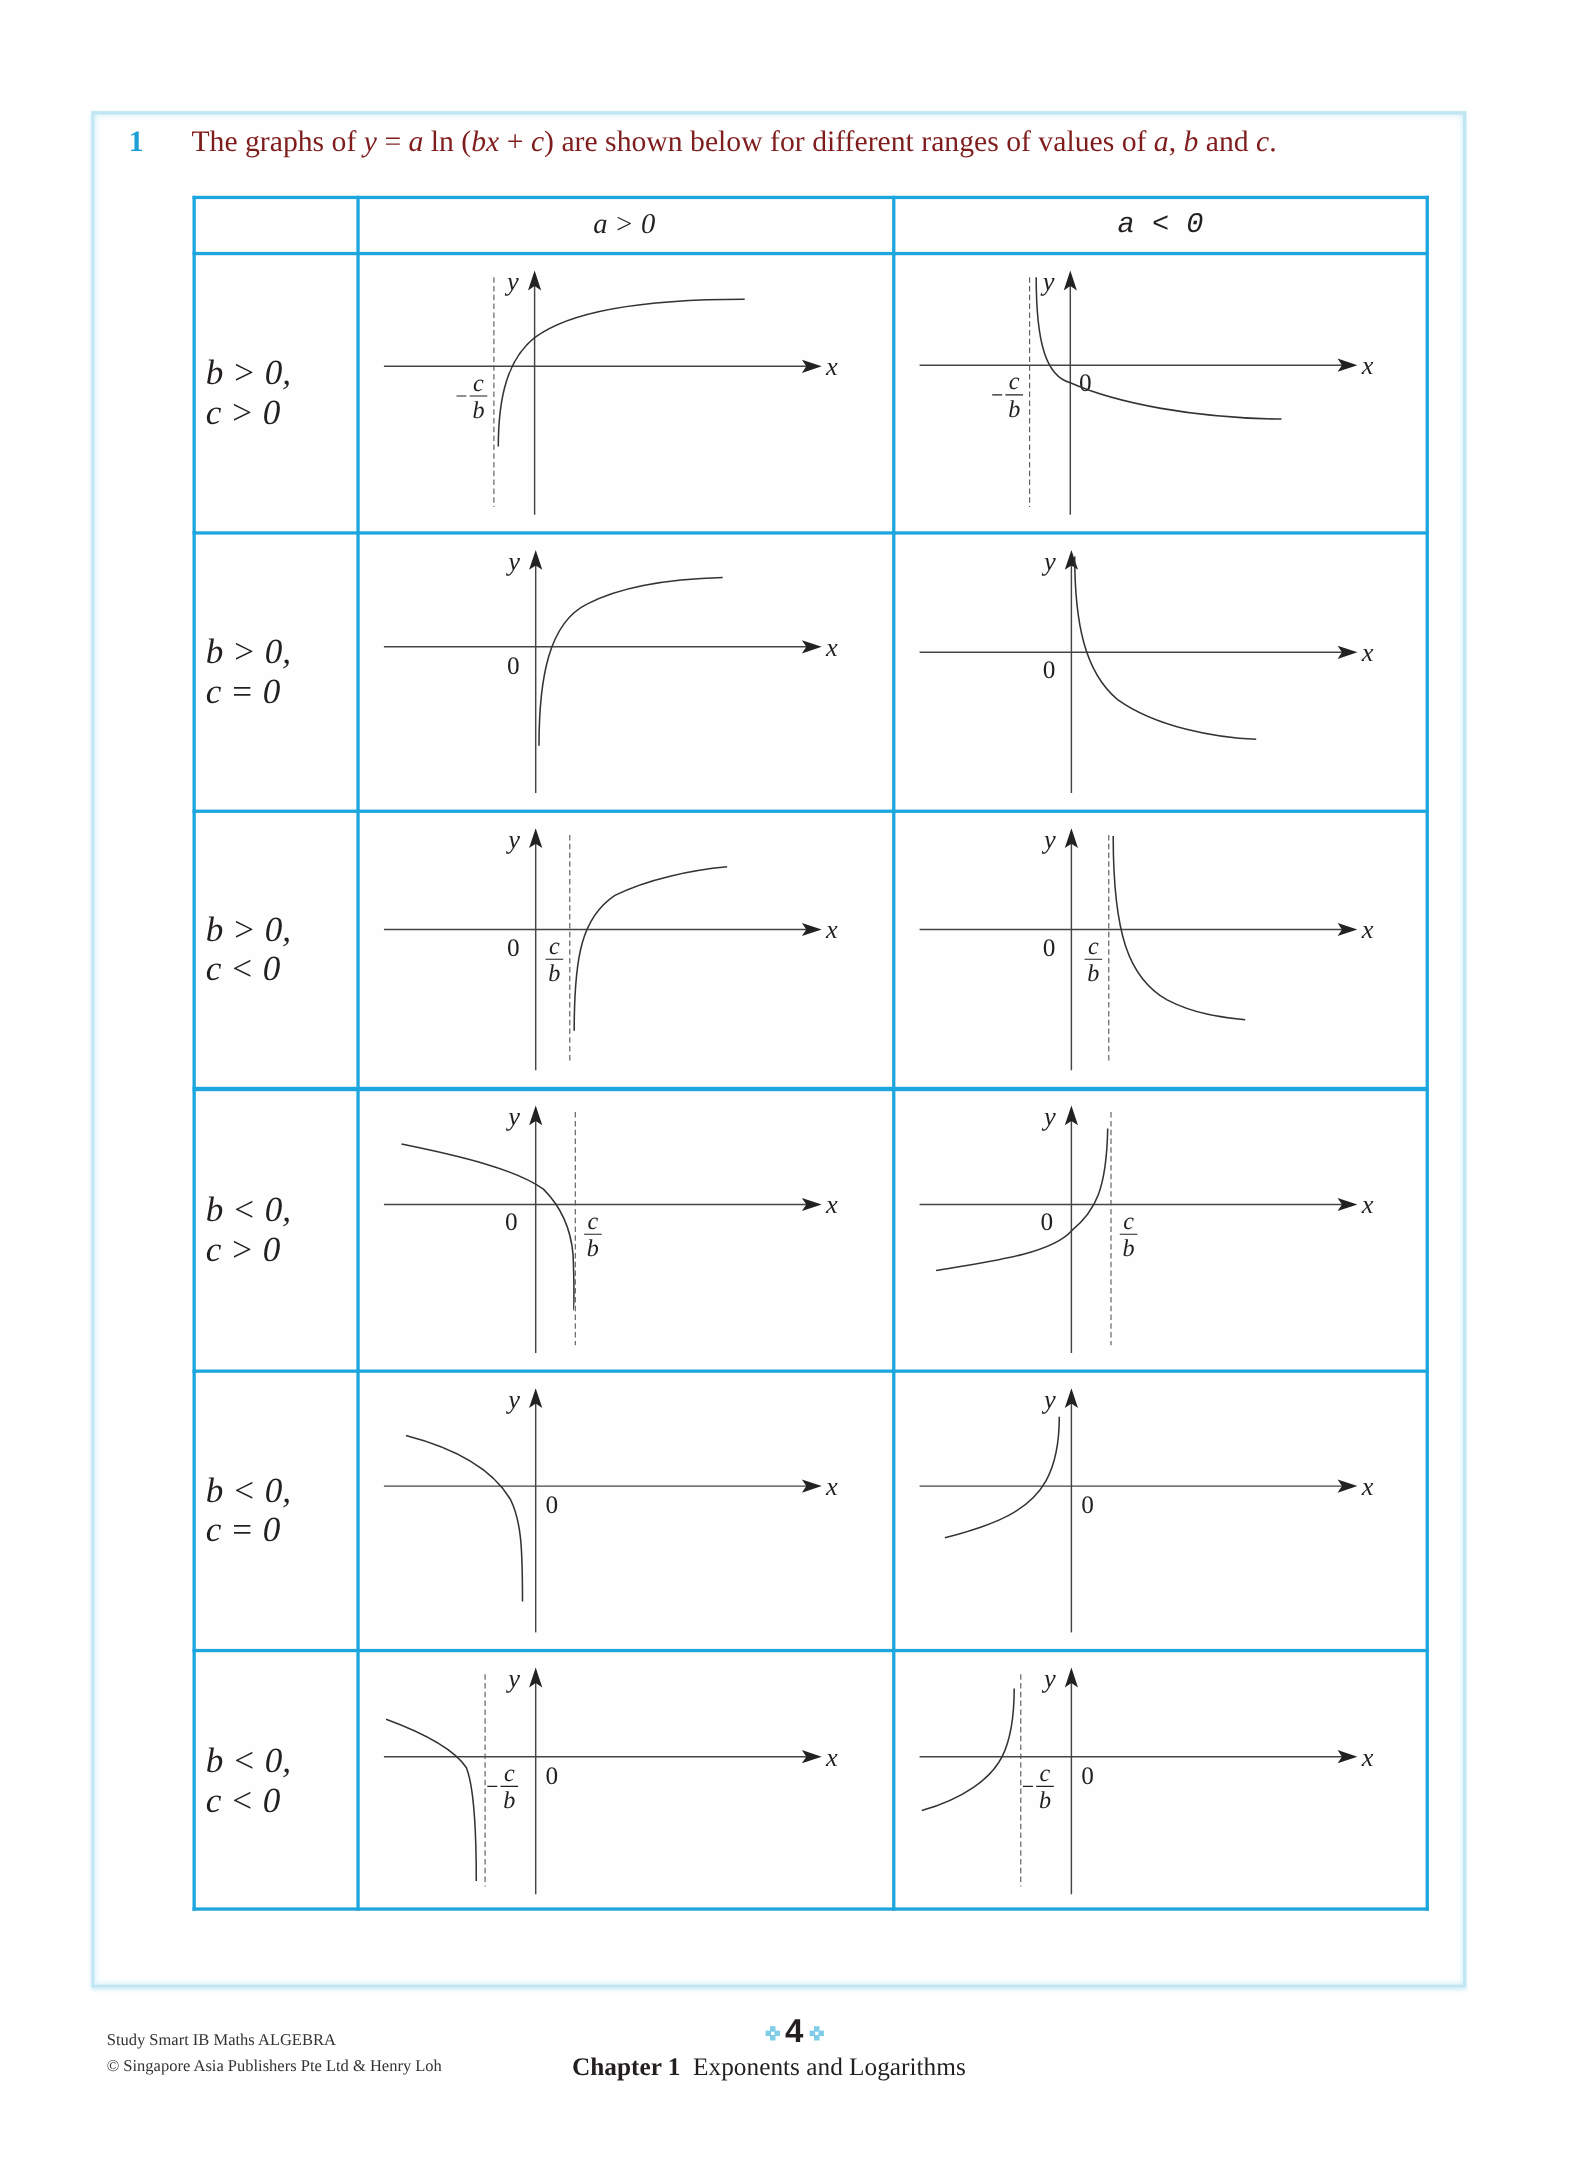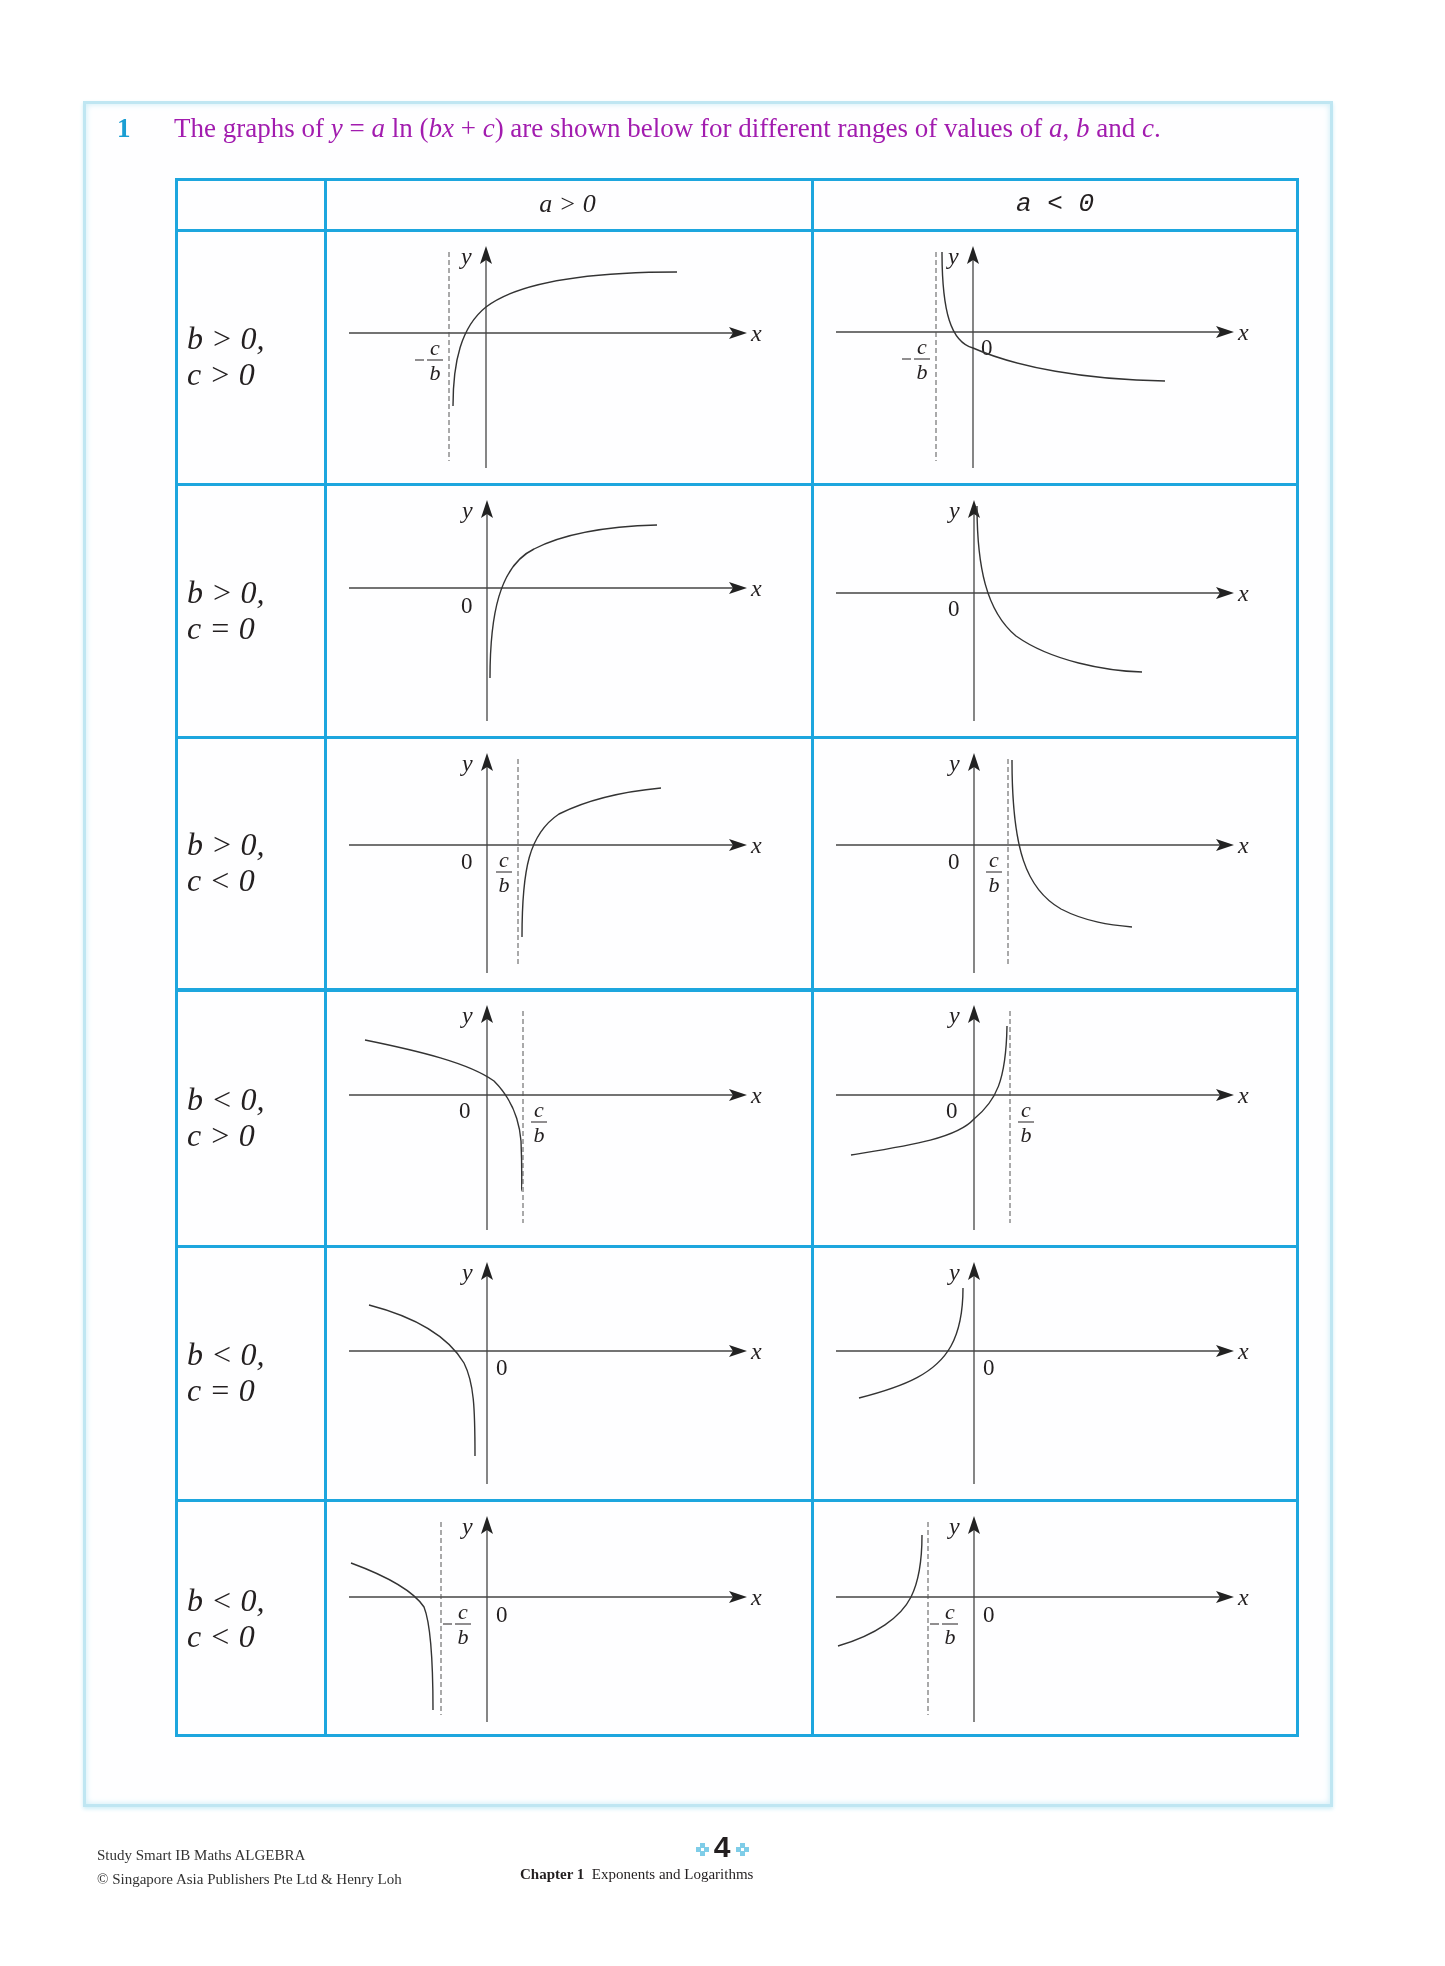--- a/index.html
+++ b/index.html
@@ -1,32 +1,32 @@
 <!DOCTYPE html>
 <html><head>
 <meta charset="utf-8">
 <style>
   html, body { margin:0; padding:0; background:#ffffff; }
   body { width:1445px; height:1966px; position:relative; overflow:hidden; font-family:"Liberation Serif", "DejaVu Serif", serif; color:#231f20; }
   .frame { position:absolute; left:83px; top:101px; width:1250px; height:1706px; border:3px solid #bfe6f2; box-shadow:0 0 6px #c8ecf6 inset, 0 2px 4px #cfeef7; background:#fefeff; box-sizing:border-box; }
   .qnum { position:absolute; left:117px; top:113px; font-size:27px; font-weight:bold; color:#1a9ed3; }
-  .qtext { position:absolute; left:174px; top:113px; font-size:27px; color:#a21caf; white-space:nowrap; }
+  .qtext { position:absolute; left:174px; top:113px; font-size:27px; color:#7f1d1d; white-space:nowrap; }
   .qtext i { font-style:italic; }
   .tbl { position:absolute; left:175px; top:178px; width:1124px; height:1276px; }
   .hline { position:absolute; left:0; width:1124px; height:3px; background:#1da6de; }
   .vline { position:absolute; top:0; width:3px; height:1559px; background:#1da6de; }
   .hdr { position:absolute; top:0; height:51px; display:flex; align-items:center; justify-content:center; font-size:26px; font-style:italic; }
   .rowlabel { position:absolute; left:12px; font-size:32px; line-height:36px; font-style:italic; }
   .cell { position:absolute; }
   .cell svg { display:block; }
   .footer-left { position:absolute; left:97px; top:1843px; font-size:15px; line-height:24px; color:#333; }
   .page-num { position:absolute; left:672px; top:1830px; width:100px; text-align:center; font-family:"Liberation Sans", sans-serif; font-weight:bold; font-size:30px; color:#231f20; }
   .diamond { display:inline-block; width:12px; height:12px; position:relative; vertical-align:middle; margin:0 6px; }
   .diamond span { position:absolute; width:5px; height:5px; background:#7fcde8; }
-  .chapter { position:absolute; left:520px; top:1866px; font-size:15px; white-space:nowrap; }
+  .chapter { position:absolute; left:520px; top:1866px; font-size:23px; white-space:nowrap; }
   .chapter b { font-weight:bold; }
 </style>
 </head>
 <body>
 
 <div class="frame"></div>
 
 <div class="qnum">1</div>
 <div class="qtext">
   <span>The graphs of </span><i>y</i><span> = </span><i>a</i><span> ln (</span><i>bx</i><span> + </span><i>c</i><span>) are shown below for different ranges of values of </span><i>a</i><span>, </span><i>b</i><span> and </span><i>c</i><span>.</span>

